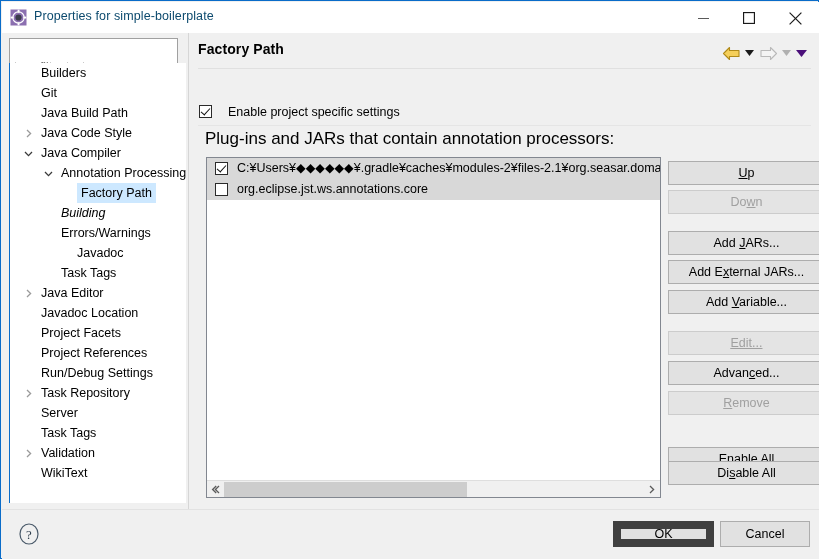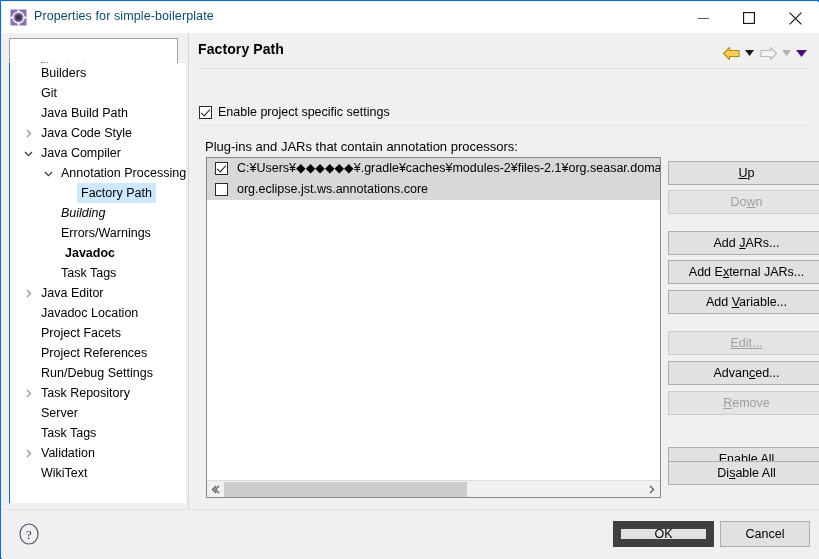--- a/index.html
+++ b/index.html
@@ -70,36 +70,36 @@
     color:#000;letter-spacing:0.1px;
   }
   .nav-area{position:absolute;right:10px;top:10px;height:20px;display:flex;align-items:center;gap:0px;}
   .nav-item{display:flex;align-items:center;justify-content:center;height:20px;}
   .nav-arrow{width:22px;}
   .nav-caret{width:15px;}
   .hr-line{
     position:absolute;left:196px;top:35px;width:613px;height:1px;background:#e0e0e0;
   }
   .chk-row{
-    position:absolute;left:197px;top:72px;display:flex;align-items:center;gap:6px;
+    position:absolute;left:197px;top:72px;display:flex;gap:16px;
   }
   .cbox{
     width:13px;height:13px;box-sizing:border-box;border:1px solid #2a2a2a;background:#fff;
     position:relative;flex:none;
   }
   .cbox.checked:after{
     content:"";position:absolute;left:3px;top:0px;width:4px;height:8px;
     border:solid #111;border-width:0 1.6px 1.6px 0;transform:rotate(42deg);
   }
   .chk-label{font-size:12.5px;}
   .hr-line2{
     position:absolute;left:196px;top:92px;width:613px;height:1px;background:#e5e5e5;
   }
   .section-label{
-    position:absolute;left:203px;top:106px;font-size:13px;
+    position:absolute;left:203px;top:96px;font-size:17px;
   }
   
   .listbox{
     position:absolute;left:204px;top:124px;width:455px;height:341px;
     box-sizing:border-box;border:1px solid #828790;background:#fff;overflow:hidden;
   }
   .list-row{
     position:relative;height:21px;line-height:21px;background:#d8d8d8;
     display:flex;align-items:center;padding-left:8px;white-space:nowrap;
     overflow:hidden;
@@ -225,21 +225,21 @@
         <div class="tree-item sel">
           <span class="tlabel" style="left: 71px;">Factory Path</span>
         </div>
         <div class="tree-item">
           <span class="tlabel" style="left: 51px; font-style: italic;">Building</span>
         </div>
         <div class="tree-item">
           <span class="tlabel" style="left: 51px;">Errors/Warnings</span>
         </div>
         <div class="tree-item">
-          <span class="tlabel" style="left: 55px; font-weight: bold;">Javadoc</span>
+          <span class="tlabel" style="left: 67px;">Javadoc</span>
         </div>
         <div class="tree-item">
           <span class="tlabel" style="left: 51px;">Task Tags</span>
         </div>
         <div class="tree-item">
           <span class="arrow" style="left: 12px;">
             <svg width="9" height="9" viewBox="0 0 9 9">
               <path d="M3 1 L6.6 4.5 L3 8" fill="none" stroke="#9a9a9a" stroke-width="1.3"></path>
             </svg>
           </span>

